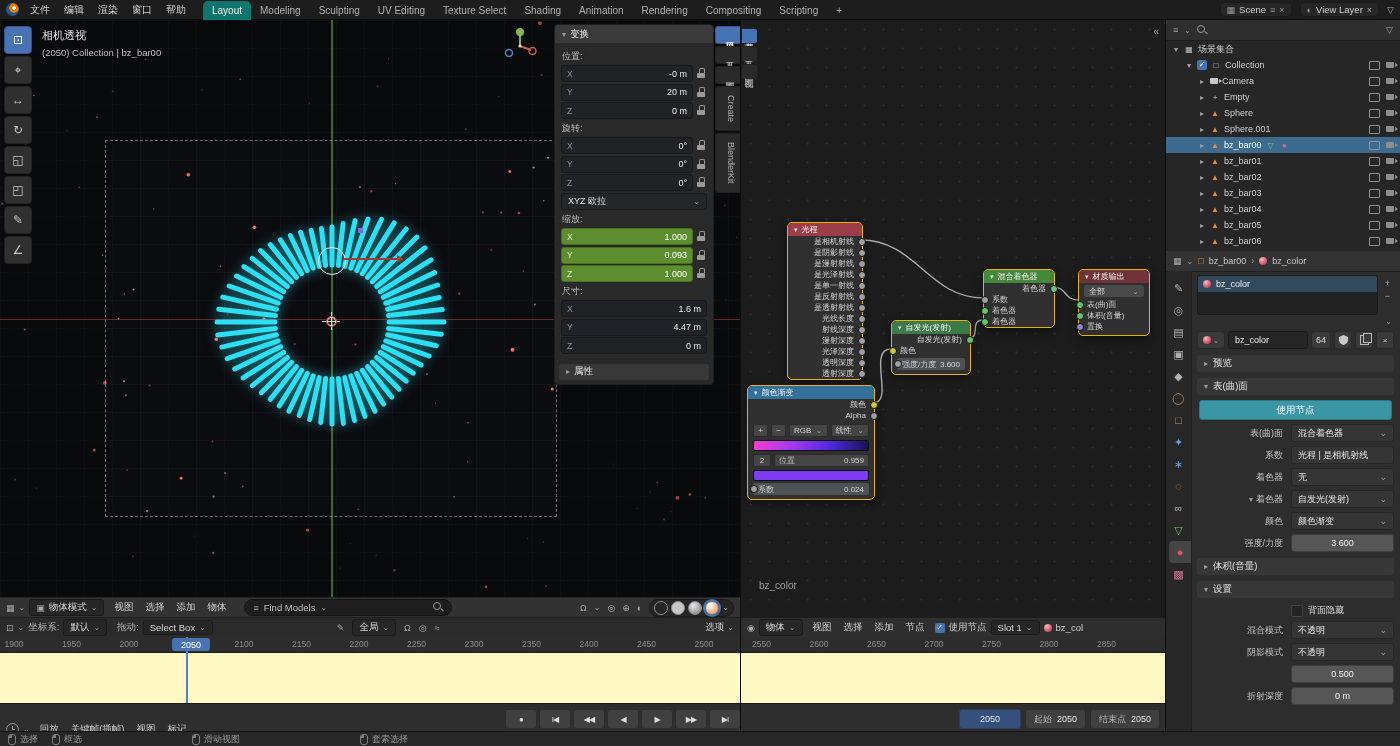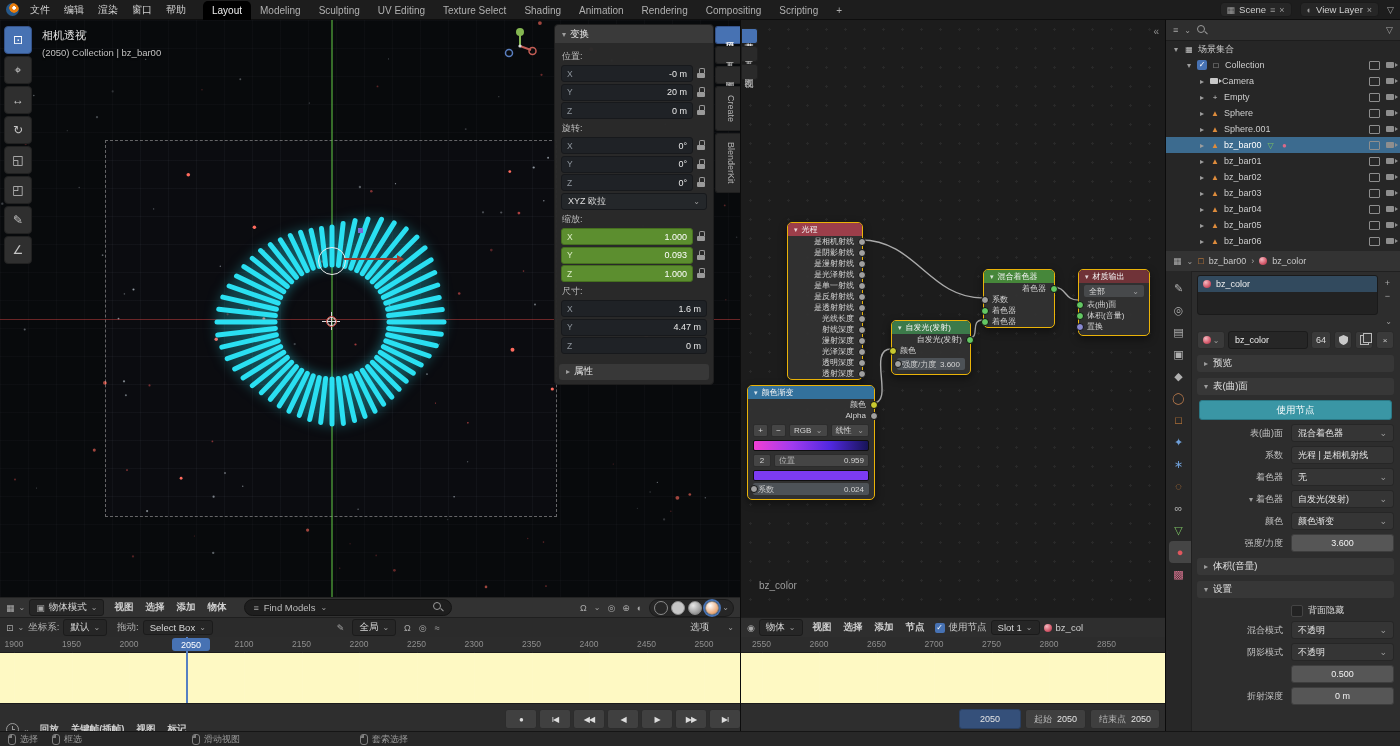--- a/index.html
+++ b/index.html
@@ -10,21 +10,21 @@
   .nosel{user-select:none;}
 
   
   .topbar{left:0;top:0;width:1400px;height:20px;background:#1d1d1d;display:flex;align-items:center;
           padding:0 6px;border-bottom:1px solid #0e0e0e;z-index:40;}
   .blogo{width:13px;height:13px;border-radius:50%;margin-right:4px;
          background:radial-gradient(circle at 62% 38%,#fff 0 1.5px,#e87d0d 2px 4.5px,#265787 5px);}
   .menu-item{padding:2px 7px;color:#d2d2d2;font-size:10px;border-radius:3px;}
   .ws-tabs{display:flex;align-items:flex-end;margin-left:10px;height:20px;}
   .ws-tab{padding:3px 9px 3px;font-size:10px;color:#b0b0b0;border-radius:5px 5px 0 0;line-height:13px;}
-  .ws-tab.active{background:#000000;color:#ececec;margin-top:16px;}
+  .ws-tab.active{background:#0f766e;color:#ececec;margin-top:16px;}
   .tb-right{margin-left:auto;display:flex;align-items:center;gap:8px;}
   .tb-sel{display:flex;align-items:center;gap:4px;background:#262626;border:1px solid #1a1a1a;
           border-radius:4px;padding:1px 6px;font-size:9.5px;color:#d0d0d0;}
   .tb-sel .gi{color:#9a9a9a;font-size:9px;}
 
   
   .viewport{left:0;top:20px;width:740px;height:577px;background:#0b0c10;overflow:hidden;}
   .vp-grid{position:absolute;inset:0;
     background-image:linear-gradient(rgba(160,170,185,.05) 1px,transparent 1px),
                      linear-gradient(90deg,rgba(160,170,185,.05) 1px,transparent 1px);
@@ -89,21 +89,21 @@
   .ne-tabs .vtab{border-radius:0 3px 3px 0;border:1px solid #202020;border-left:none;padding:7px 2px;}
 
   
   .ehead{display:flex;align-items:center;gap:4px;padding:0 6px;font-size:9.5px;color:#cfcfcf;}
   .vp-header{left:0;top:597px;width:740px;height:20px;background:#323232;border-top:1px solid #232323;z-index:20;}
   .tool-settings{left:0;top:617px;width:740px;height:20px;background:#2b2b2b;border-top:1px solid #1f1f1f;z-index:20;}
   .ne-header{left:741px;top:617px;width:424px;height:20px;background:#2e2e2e;border-top:1px solid #1f1f1f;z-index:20;}
   .hbox{display:flex;align-items:center;gap:4px;background:#262626;border:1px solid #1b1b1b;border-radius:3px;
        padding:1px 6px;color:#d8d8d8;}
   .gi{color:#a8a8a8;font-size:9px;}
-  .hmenu{padding:14px 6px;color:#d0d0d0;font-weight:bold;}
+  .hmenu{padding:14px 6px;color:#d0d0d0;}
   .bk-search{display:flex;align-items:center;gap:5px;background:#1e1e1e;border:1px solid #141414;
        border-radius:9px;height:15px;padding:0 8px;width:190px;color:#bdbdbd;}
   .ico-search{width:10px;height:10px;position:relative;display:inline-block;}
   .ico-search:before{content:"";position:absolute;left:0;top:0;width:6px;height:6px;border:1.3px solid #9a9a9a;border-radius:50%;}
   .ico-search:after{content:"";position:absolute;left:7px;top:7px;width:3.5px;height:1.4px;background:#9a9a9a;transform:rotate(45deg);}
   .shade-group{display:flex;align-items:center;gap:3px;background:#262626;border-radius:9px;padding:1px 4px;border:1px solid #1b1b1b;}
   .shade{width:12px;height:12px;border-radius:50%;border:1px solid #8b8b8b;}
   .shade.solid{background:#c7c7c7;}
   .shade.mat{background:radial-gradient(circle at 35% 30%,#e8e8e8,#777);}
   .shade.rend{background:radial-gradient(circle at 35% 30%,#fff,#e0803a);box-shadow:0 0 0 2px #4772b3;}
@@ -681,21 +681,21 @@
     <div style="margin-left:120px;display:flex;align-items:center;gap:8px">
       <span class="gi">✎</span>
       <div class="hbox">
         <span>全局</span>
         <span class="tri">⌄</span>
       </div>
       <span class="gi">Ω</span>
       <span class="gi">◎</span>
       <span class="gi">≈</span>
     </div>
-    <div style="margin-left:auto;display:flex;align-items:center;gap:18px">
+    <div style="margin-left:auto;display:flex;align-items:center;gap:3px">
       <span>选项</span>
       <span class="tri">⌄</span>
     </div>
   </div>
 
   <div class="node-editor region">
     <div class="ne-grid"></div>
     <svg id="wires" width="424" height="597">
       <path d="M120,220 C175,220 188,278 242,278" fill="none" stroke="#ababab" stroke-width="1.4"></path>
       <path d="M132,383 C154,383 126,329 150,329" fill="none" stroke="#ababab" stroke-width="1.4"></path>

